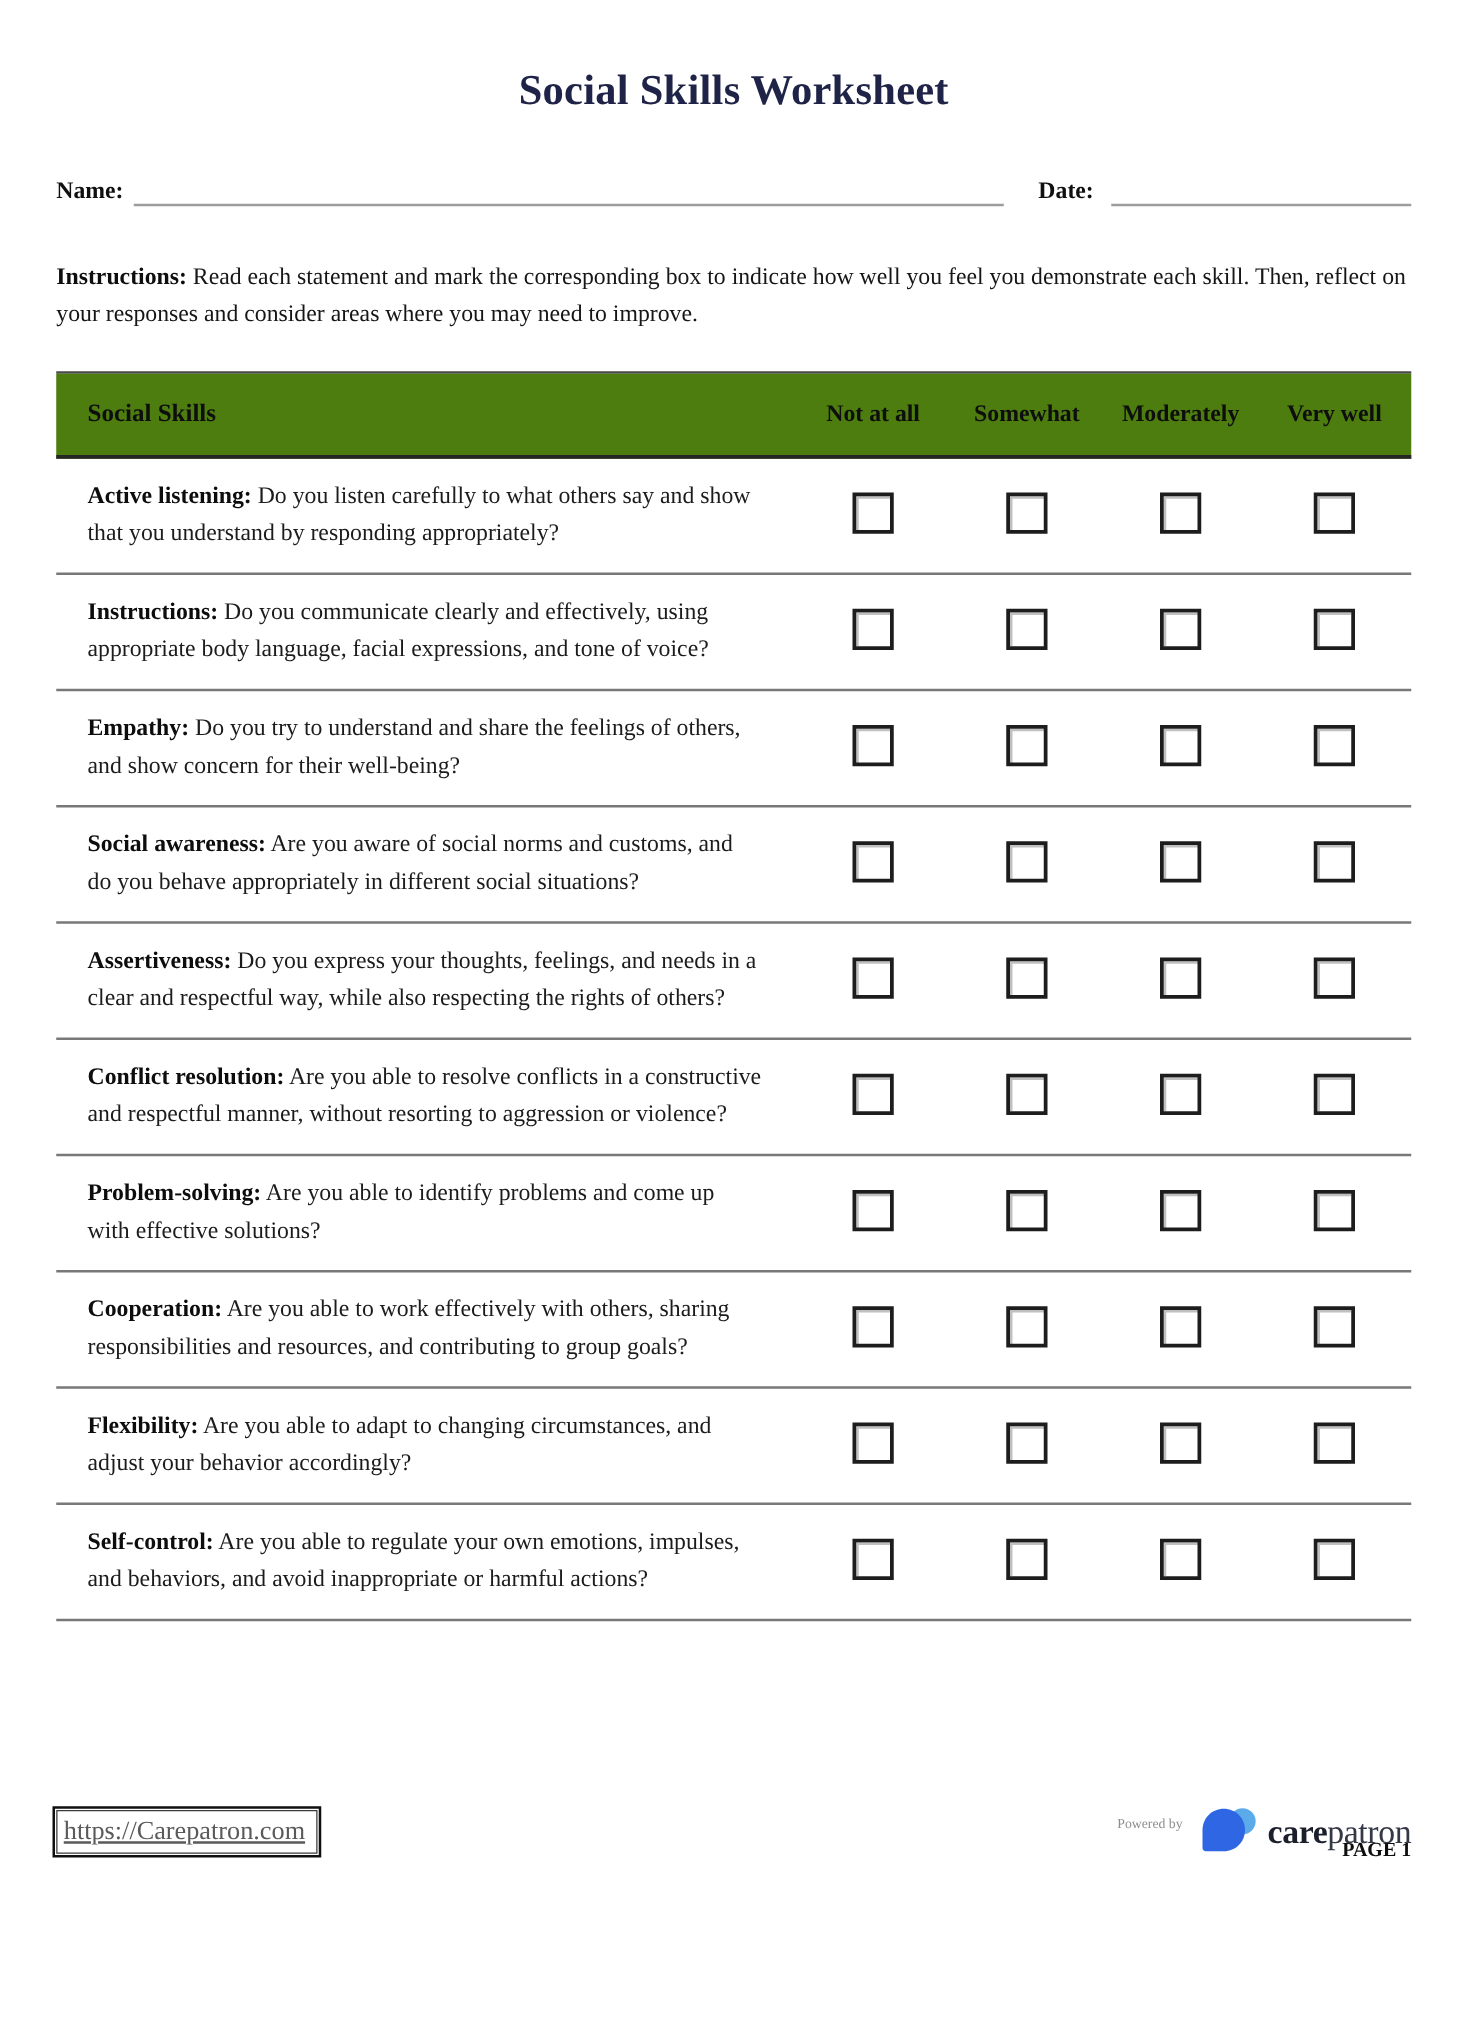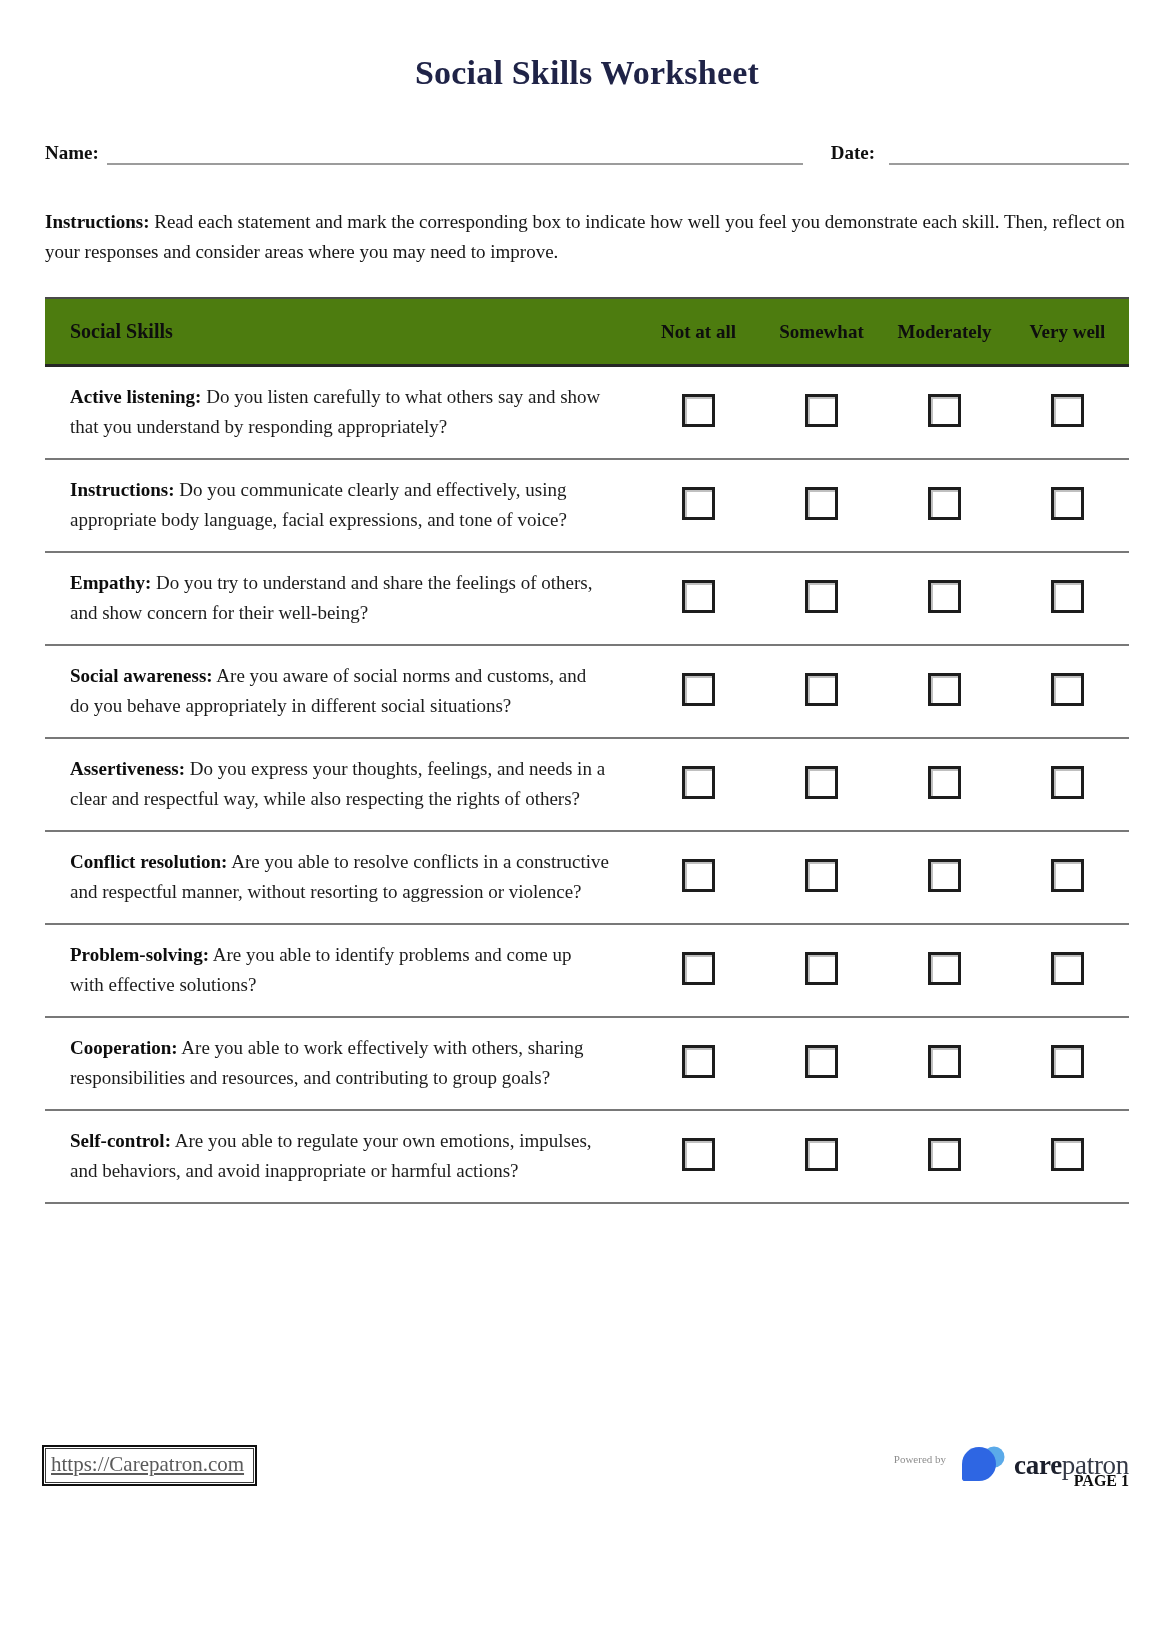--- a/index.html
+++ b/index.html
@@ -232,20 +232,37 @@
               <span class="cb"></span>
             </div>
             <div class="cb-cell">
               <span class="cb"></span>
             </div>
             <div class="cb-cell">
               <span class="cb"></span>
             </div>
           </div>
 
+  <div class="t-row">
+    <div class="skill-cell">
+      <b>Flexibility:</b><span> Are you able to adapt to changing circumstances, and adjust your behavior accordingly?</span>
+    </div>
+  <div class="cb-cell">
+              <span class="cb"></span>
+            </div>
+            <div class="cb-cell">
+              <span class="cb"></span>
+            </div>
+            <div class="cb-cell">
+              <span class="cb"></span>
+            </div>
+            <div class="cb-cell">
+              <span class="cb"></span>
+            </div>
+          </div>
 
   <div class="t-row">
     <div class="skill-cell">
       <b>Self-control:</b><span> Are you able to regulate your own emotions, impulses, and behaviors, and avoid inappropriate or harmful actions?</span>
     </div>
   <div class="cb-cell">
               <span class="cb"></span>
             </div>
             <div class="cb-cell">
               <span class="cb"></span>

